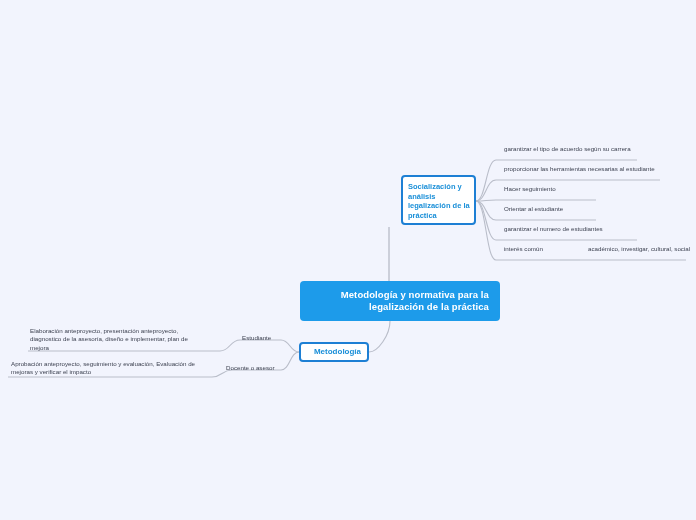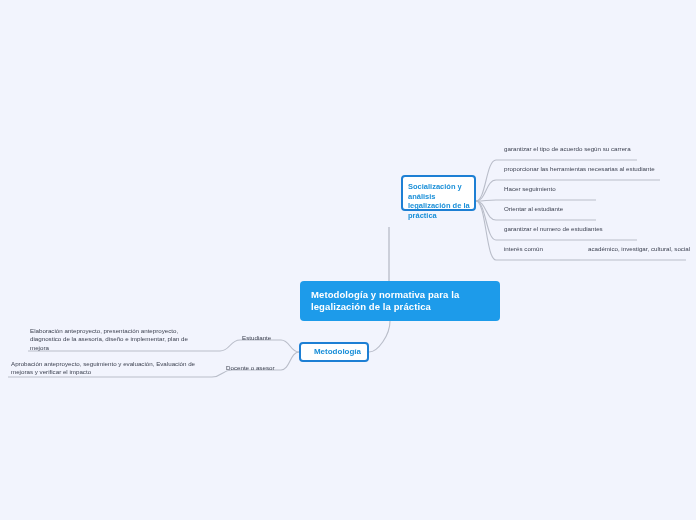--- a/index.html
+++ b/index.html
@@ -41,35 +41,36 @@
     width: 200px;
     height: 40px;
     background: #1d9bea;
     border-radius: 4px;
     color: #ffffff;
     font-size: 9.5px;
     font-weight: bold;
     line-height: 12px;
     padding: 8px 11px 0 11px;
     letter-spacing: 0.1px;
+    text-align: right;
   }
   
   .topic-node {
     background: #ffffff;
     border: 2px solid #1d7fd4;
     border-radius: 4px;
     color: #1a8fd8;
     font-weight: bold;
     box-sizing: border-box;
   }
   .socializacion-node {
     left: 401px;
     top: 175px;
     width: 75px;
-    height: 36px;
+    height: 50px;
     font-size: 7.5px;
     line-height: 9.6px;
     padding: 5px 4px 0 5px;
   }
   .metodologia-node {
     left: 299px;
     top: 342px;
     width: 70px;
     height: 20px;
     font-size: 8px;

